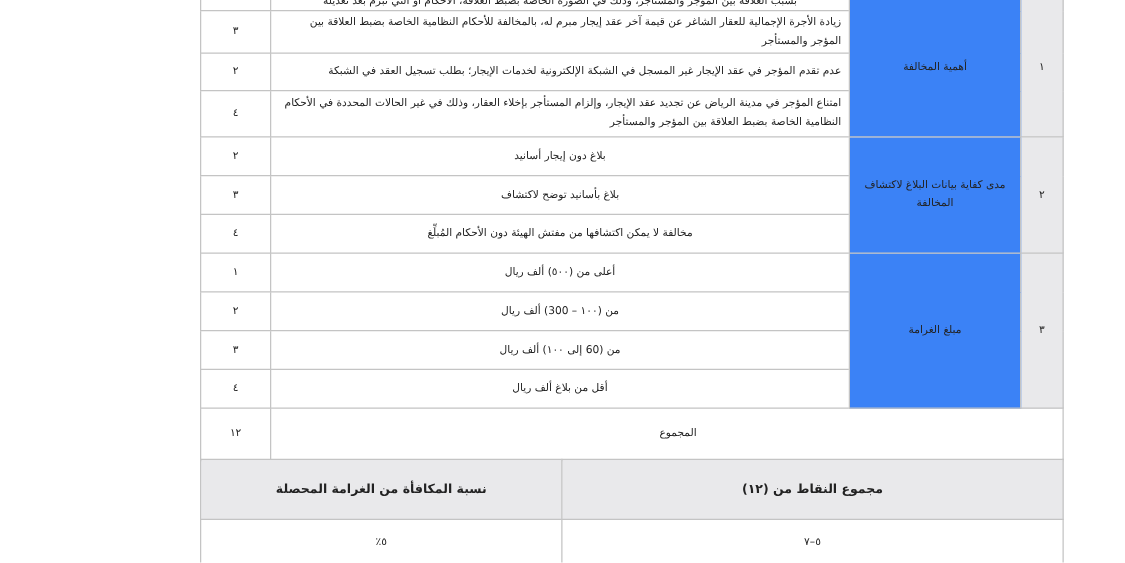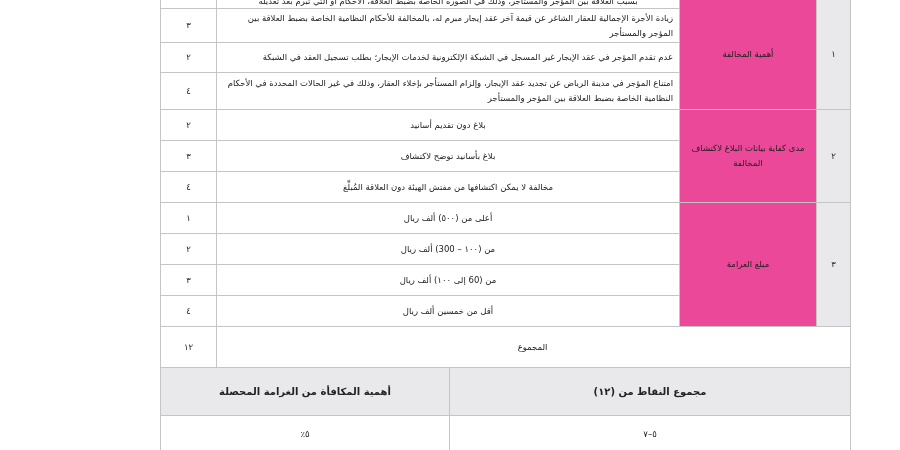--- a/index.html
+++ b/index.html
@@ -36,21 +36,21 @@
       padding: 0 6px;
       line-height: 15px;
     }
     .tbl td.idx {
       background: #e9e9eb;
       width: 34px;
       padding: 0;
     }
     .tbl td.cat {
       width: 124px;
-      background: #ec4899;
+      background: #3b82f6;
     }
     .tbl td.desc {
       width: 451px;
     }
     .tbl td.pts {
       width: 43px;
       padding: 0;
     }
     .tbl td.desc.multi {
       text-align: right;
@@ -121,69 +121,69 @@
       <td class="pts">٢</td>
     </tr>
     <tr style="height:37px">
       <td class="desc multi">امتناع المؤجر في مدينة الرياض عن تجديد عقد الإيجار، وإلزام المستأجر بإخلاء العقار، وذلك في غير الحالات المحددة في الأحكام النظامية الخاصة بضبط العلاقة بين المؤجر والمستأجر</td>
       <td class="pts">٤</td>
     </tr>
 
     <tr style="height:31px">
       <td class="idx" rowspan="3">٢</td>
       <td class="cat" rowspan="3">مدى كفاية بيانات البلاغ لاكتشاف المخالفة</td>
-      <td class="desc">بلاغ دون تقديم أسانيد</td>
+      <td class="desc">بلاغ دون إيجار أسانيد</td>
       <td class="pts">٢</td>
     </tr>
     <tr style="height:31px">
       <td class="desc">بلاغ بأسانيد توضح لاكتشاف</td>
       <td class="pts">٣</td>
     </tr>
     <tr style="height:31px">
-      <td class="desc">مخالفة لا يمكن اكتشافها من مفتش الهيئة دون العلاقة المُبلِّغ</td>
+      <td class="desc">مخالفة لا يمكن اكتشافها من مفتش الهيئة دون الأحكام المُبلِّغ</td>
       <td class="pts">٤</td>
     </tr>
 
     <tr style="height:31px">
       <td class="idx" rowspan="4">٣</td>
       <td class="cat" rowspan="4">مبلغ الغرامة</td>
       <td class="desc">أعلى من (٥٠٠) ألف ريال</td>
       <td class="pts">١</td>
     </tr>
     <tr style="height:31px">
       <td class="desc">من (١٠٠ – 300) ألف ريال</td>
       <td class="pts">٢</td>
     </tr>
     <tr style="height:31px">
       <td class="desc">من (60 إلى ١٠٠) ألف ريال</td>
       <td class="pts">٣</td>
     </tr>
     <tr style="height:31px">
-      <td class="desc">أقل من خمسين ألف ريال</td>
+      <td class="desc">أقل من بلاغ ألف ريال</td>
       <td class="pts">٤</td>
     </tr>
 
     <tr style="height:42px">
       <td colspan="3" style="border-right:1px solid #c4c4c4; padding-left:0;">
-        <span style="position:relative; left:2px;">المجموع</span>
+        <span style="position:relative; left:12px;">المجموع</span>
       </td>
       <td class="pts">١٢</td>
     </tr>
   </tbody>
     </table>
 
   <table class="summary">
     <colgroup>
       <col style="width:401px">
       <col style="width:289px">
     </colgroup>
     <tbody>
         <tr class="head">
       <td>مجموع النقاط من (١٢)</td>
-      <td>أهمية المكافأة من الغرامة المحصلة</td>
+      <td>نسبة المكافأة من الغرامة المحصلة</td>
     </tr>
     <tr class="vals">
       <td>٥–٧</td>
       <td>٥٪</td>
     </tr>
   </tbody>
     </table>
 
 </div>
 

